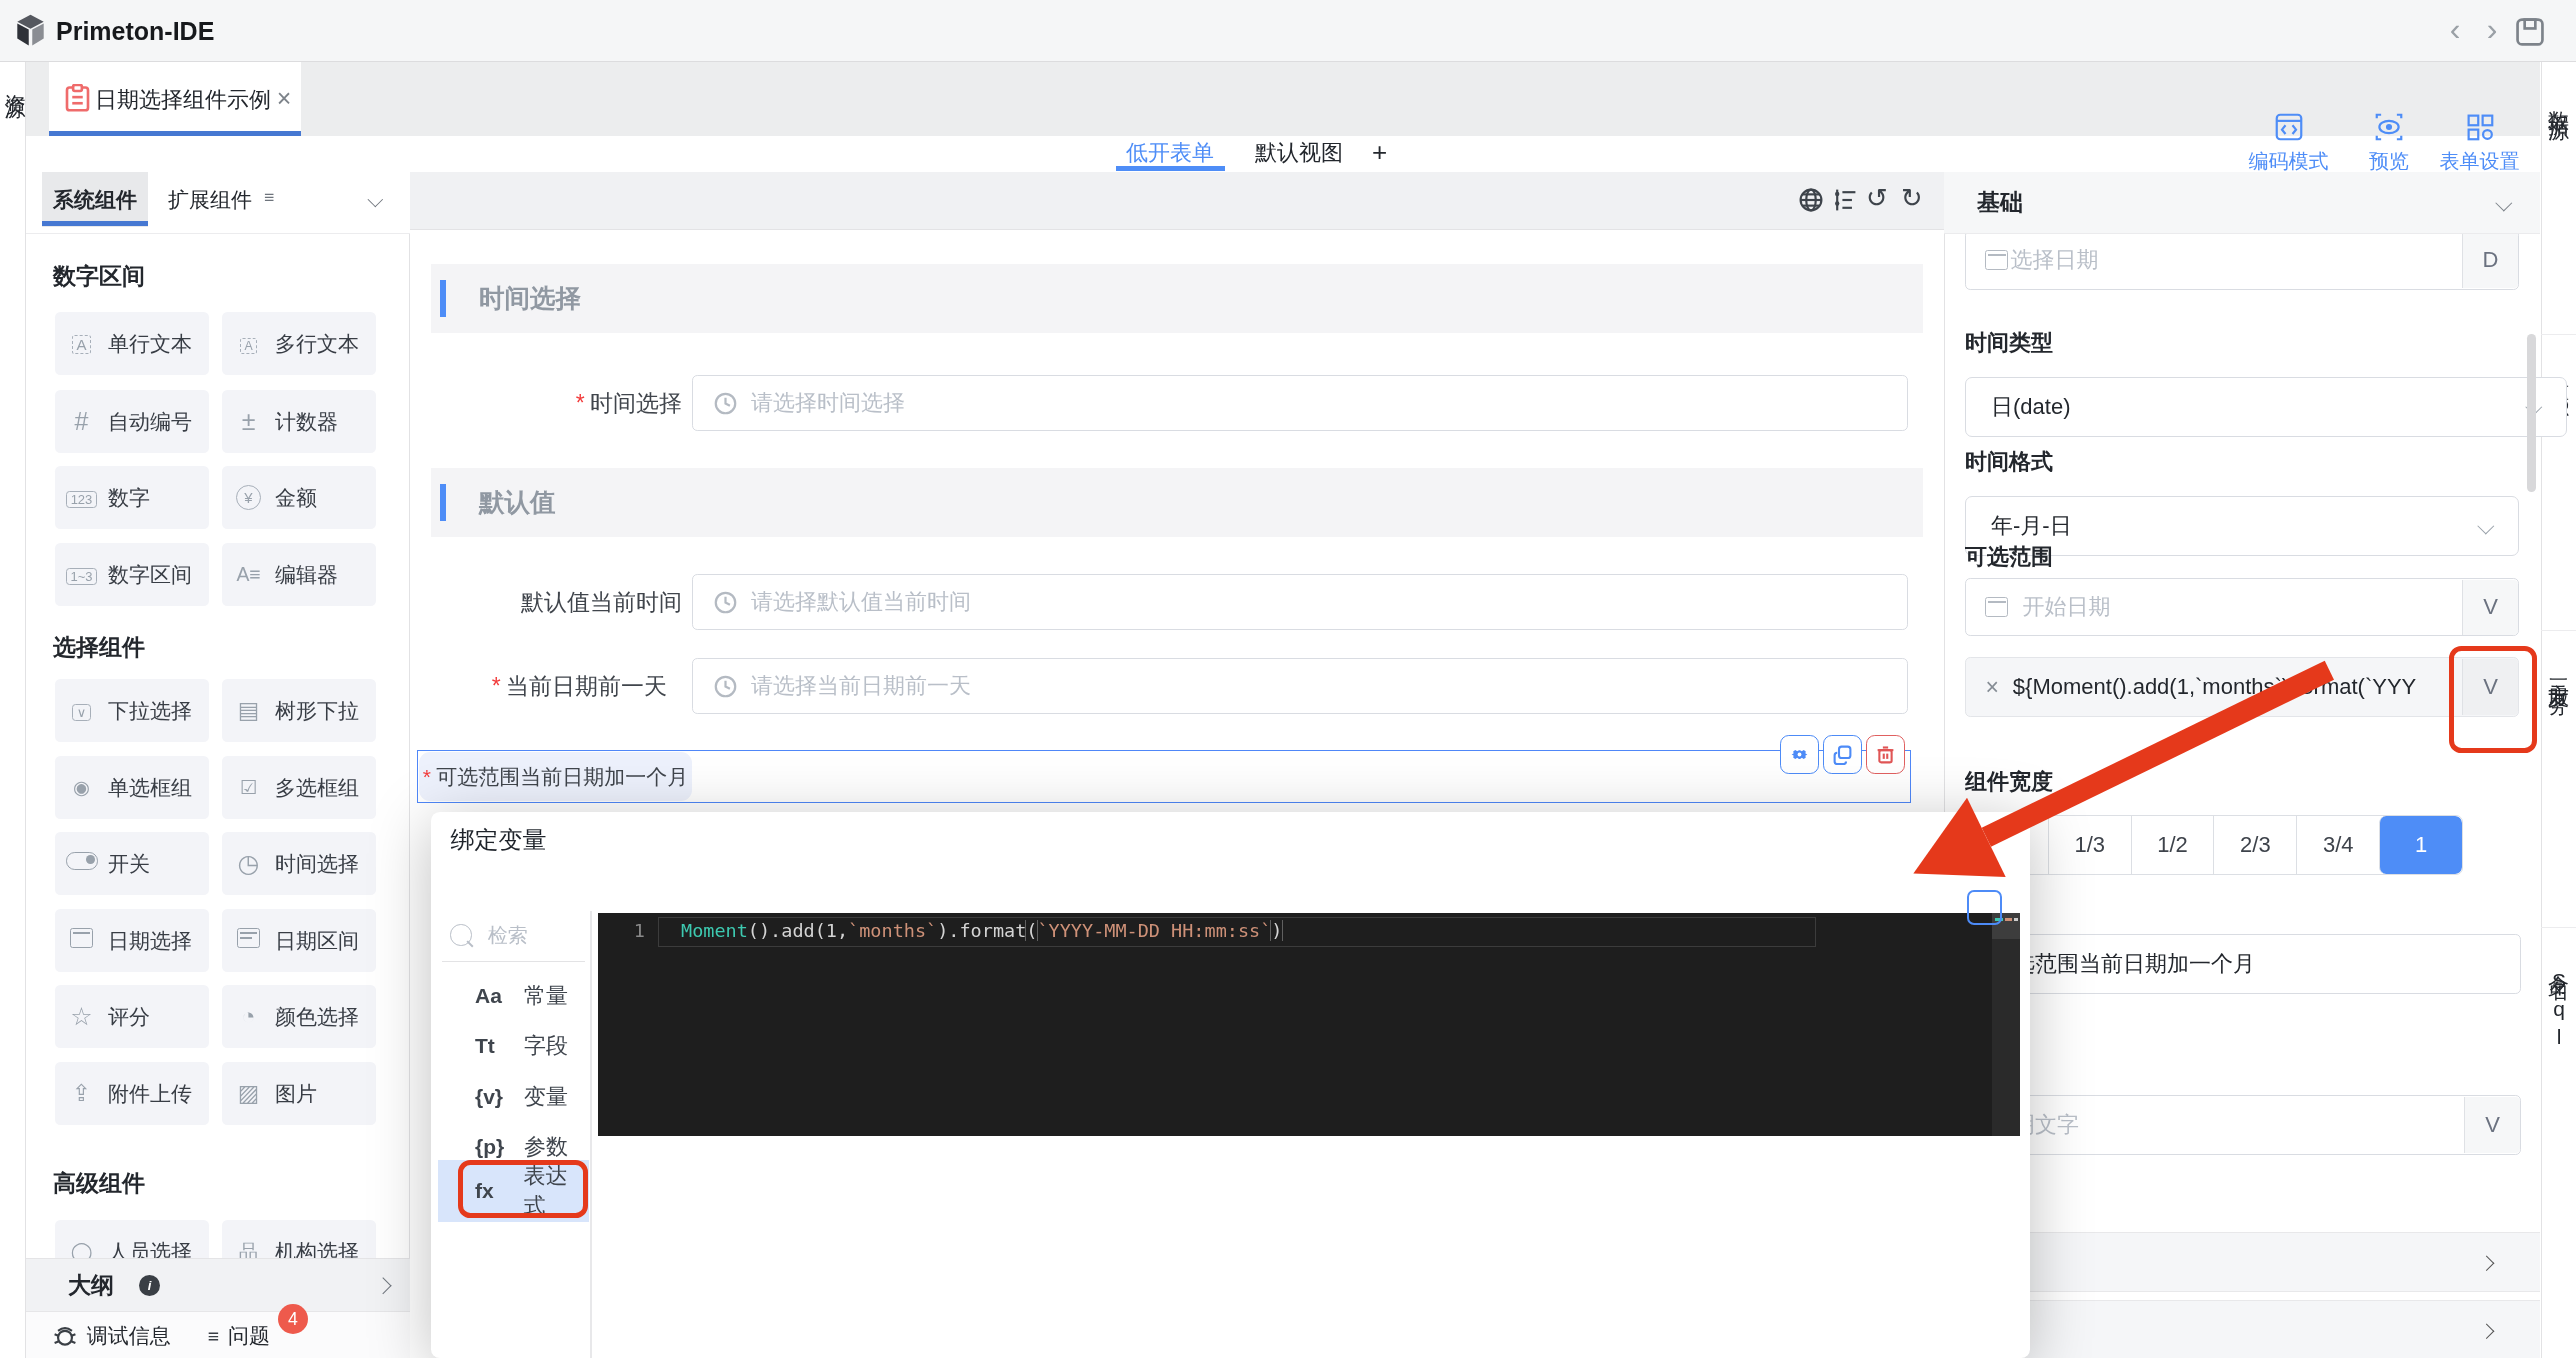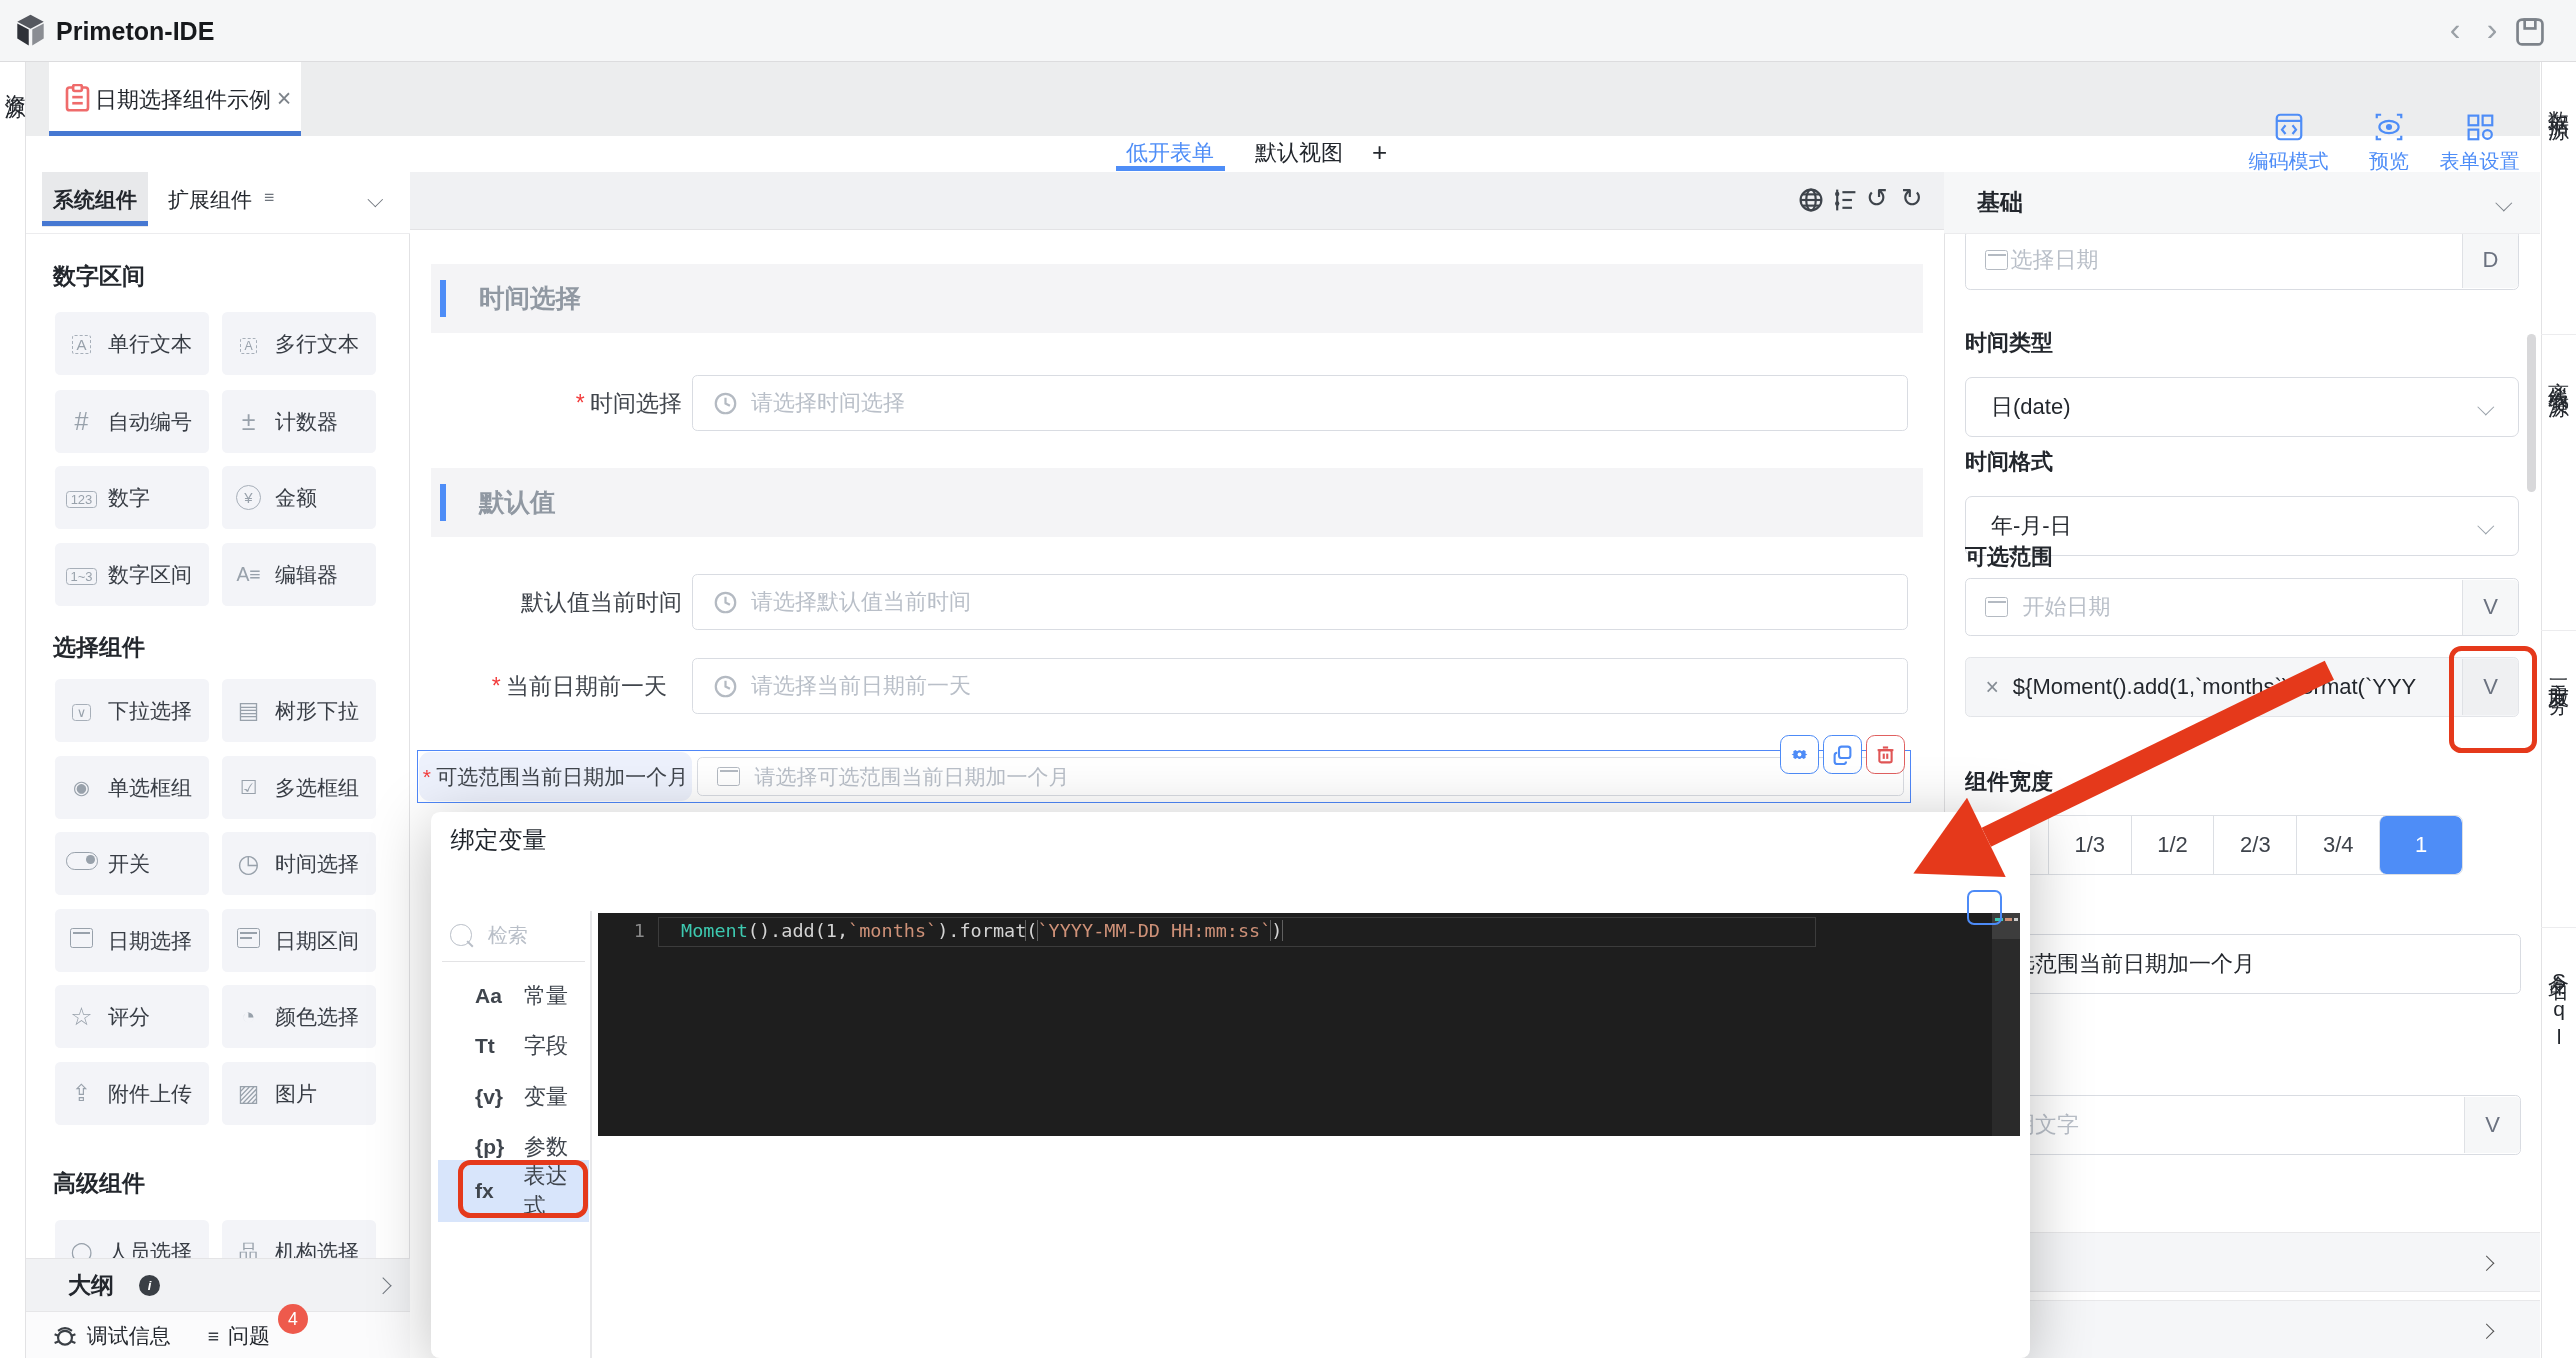--- a/index.html
+++ b/index.html
@@ -346,26 +346,20 @@
   <div class="ab finput" style="left:692px;top:658px;width:1216px;height:56px">
     <svg style="margin-left:21px" width="23" height="23" viewBox="0 0 26 26">
       <circle cx="13" cy="13" r="11" fill="none" stroke="#b4bac2" stroke-width="2.5"></circle>
       <polyline points="13,6.5 13,13 18,15.5" fill="none" stroke="#b4bac2" stroke-width="2.5"></polyline>
     </svg>
     <span class="ph nosel" style="margin-left:14px">请选择当前日期前一天</span>
   </div>
 
   <div class="ab selrow"></div>
   <div class="ab sellabel nosel"><span class="req">*</span><span>可选范围当前日期加一个月</span></div>
-  <div class="ab finput" style="left:697px;top:757px;width:1207px;height:39px;border-width:1.8px">
-    <span class="ic-cal" style="margin-left:19.4px;border-color:#b4bac2">
-        <i style="background:#b4bac2"></i>
-      </span>
-    <span class="ph nosel" style="margin-left:14px;font-size:21px">请选择可选范围当前日期加一个月</span>
-  </div>
   <div class="ab rowbtn" style="left:1780px;top:735px;border:1.8px solid #4d8bf7">
     <svg width="21" height="21" viewBox="0 0 24 24">
       <path fill="#4d8bf7" d="M12 8a4 4 0 100 8 4 4 0 000-8zm9 4l-2.2-1.2.3-2.5-2.4-1.4-2 1.5L12.6 7h-1.2l-2.1 1.4-2-1.5L4.9 8.3l.3 2.5L3 12l2.2 1.2-.3 2.5 2.4 1.4 2-1.5 2.1 1.4h1.2l2.1-1.4 2 1.5 2.4-1.4-.3-2.5z"></path>
       <circle cx="12" cy="12" r="2.2" fill="#fff"></circle>
     </svg>
   </div>
   <div class="ab rowbtn" style="left:1823px;top:735px;border:1.8px solid #4d8bf7">
     <svg width="21" height="21" viewBox="0 0 24 24">
       <rect x="8" y="3" width="13" height="13" rx="3" fill="none" stroke="#4d8bf7" stroke-width="2.4"></rect>
       <path d="M16 20a3 3 0 01-3 3H6a3 3 0 01-3-3v-7a3 3 0 013-3" fill="none" stroke="#4d8bf7" stroke-width="2.4"></path>
@@ -388,21 +382,21 @@
       </span>
     <span class="ph nosel" style="margin-left:2px">选择日期</span>
     <span class="isuffix" style="margin-left:auto;width:55px;height:56px">D</span>
   </div>
   <div class="ab insphdr lh">
     <span style="font-size:23px;font-weight:600;margin-left:33px">基础</span>
     <span class="chev down" style="margin-left:auto;margin-right:30px;border-color:#7d838a"></span>
   </div>
 
   <div class="ab ilabel nosel" style="left:1965px;top:328px">时间类型</div>
-  <div class="ab ifield" style="left:1965px;top:377px;width:554px;height:60px;border-radius:7px">
+  <div class="ab ifield" style="left:1965px;top:377px;width:602px;height:60px;border-radius:7px">
     <span style="margin-left:25px;font-size:22px;color:#23272d">日(date)</span>
     <span class="chev down" style="margin-left:auto;margin-right:26px;border-color:#98a0a9"></span>
   </div>
   <div class="ab ilabel nosel" style="left:1965px;top:447px">时间格式</div>
   <div class="ab ifield" style="left:1965px;top:496px;width:554px;height:60px;border-radius:7px">
     <span style="margin-left:25px;font-size:22px;color:#23272d">年-月-日</span>
     <span class="chev down" style="margin-left:auto;margin-right:26px;border-color:#98a0a9"></span>
   </div>
 
   <div class="ab ilabel nosel" style="left:1965px;top:542px">可选范围</div>

